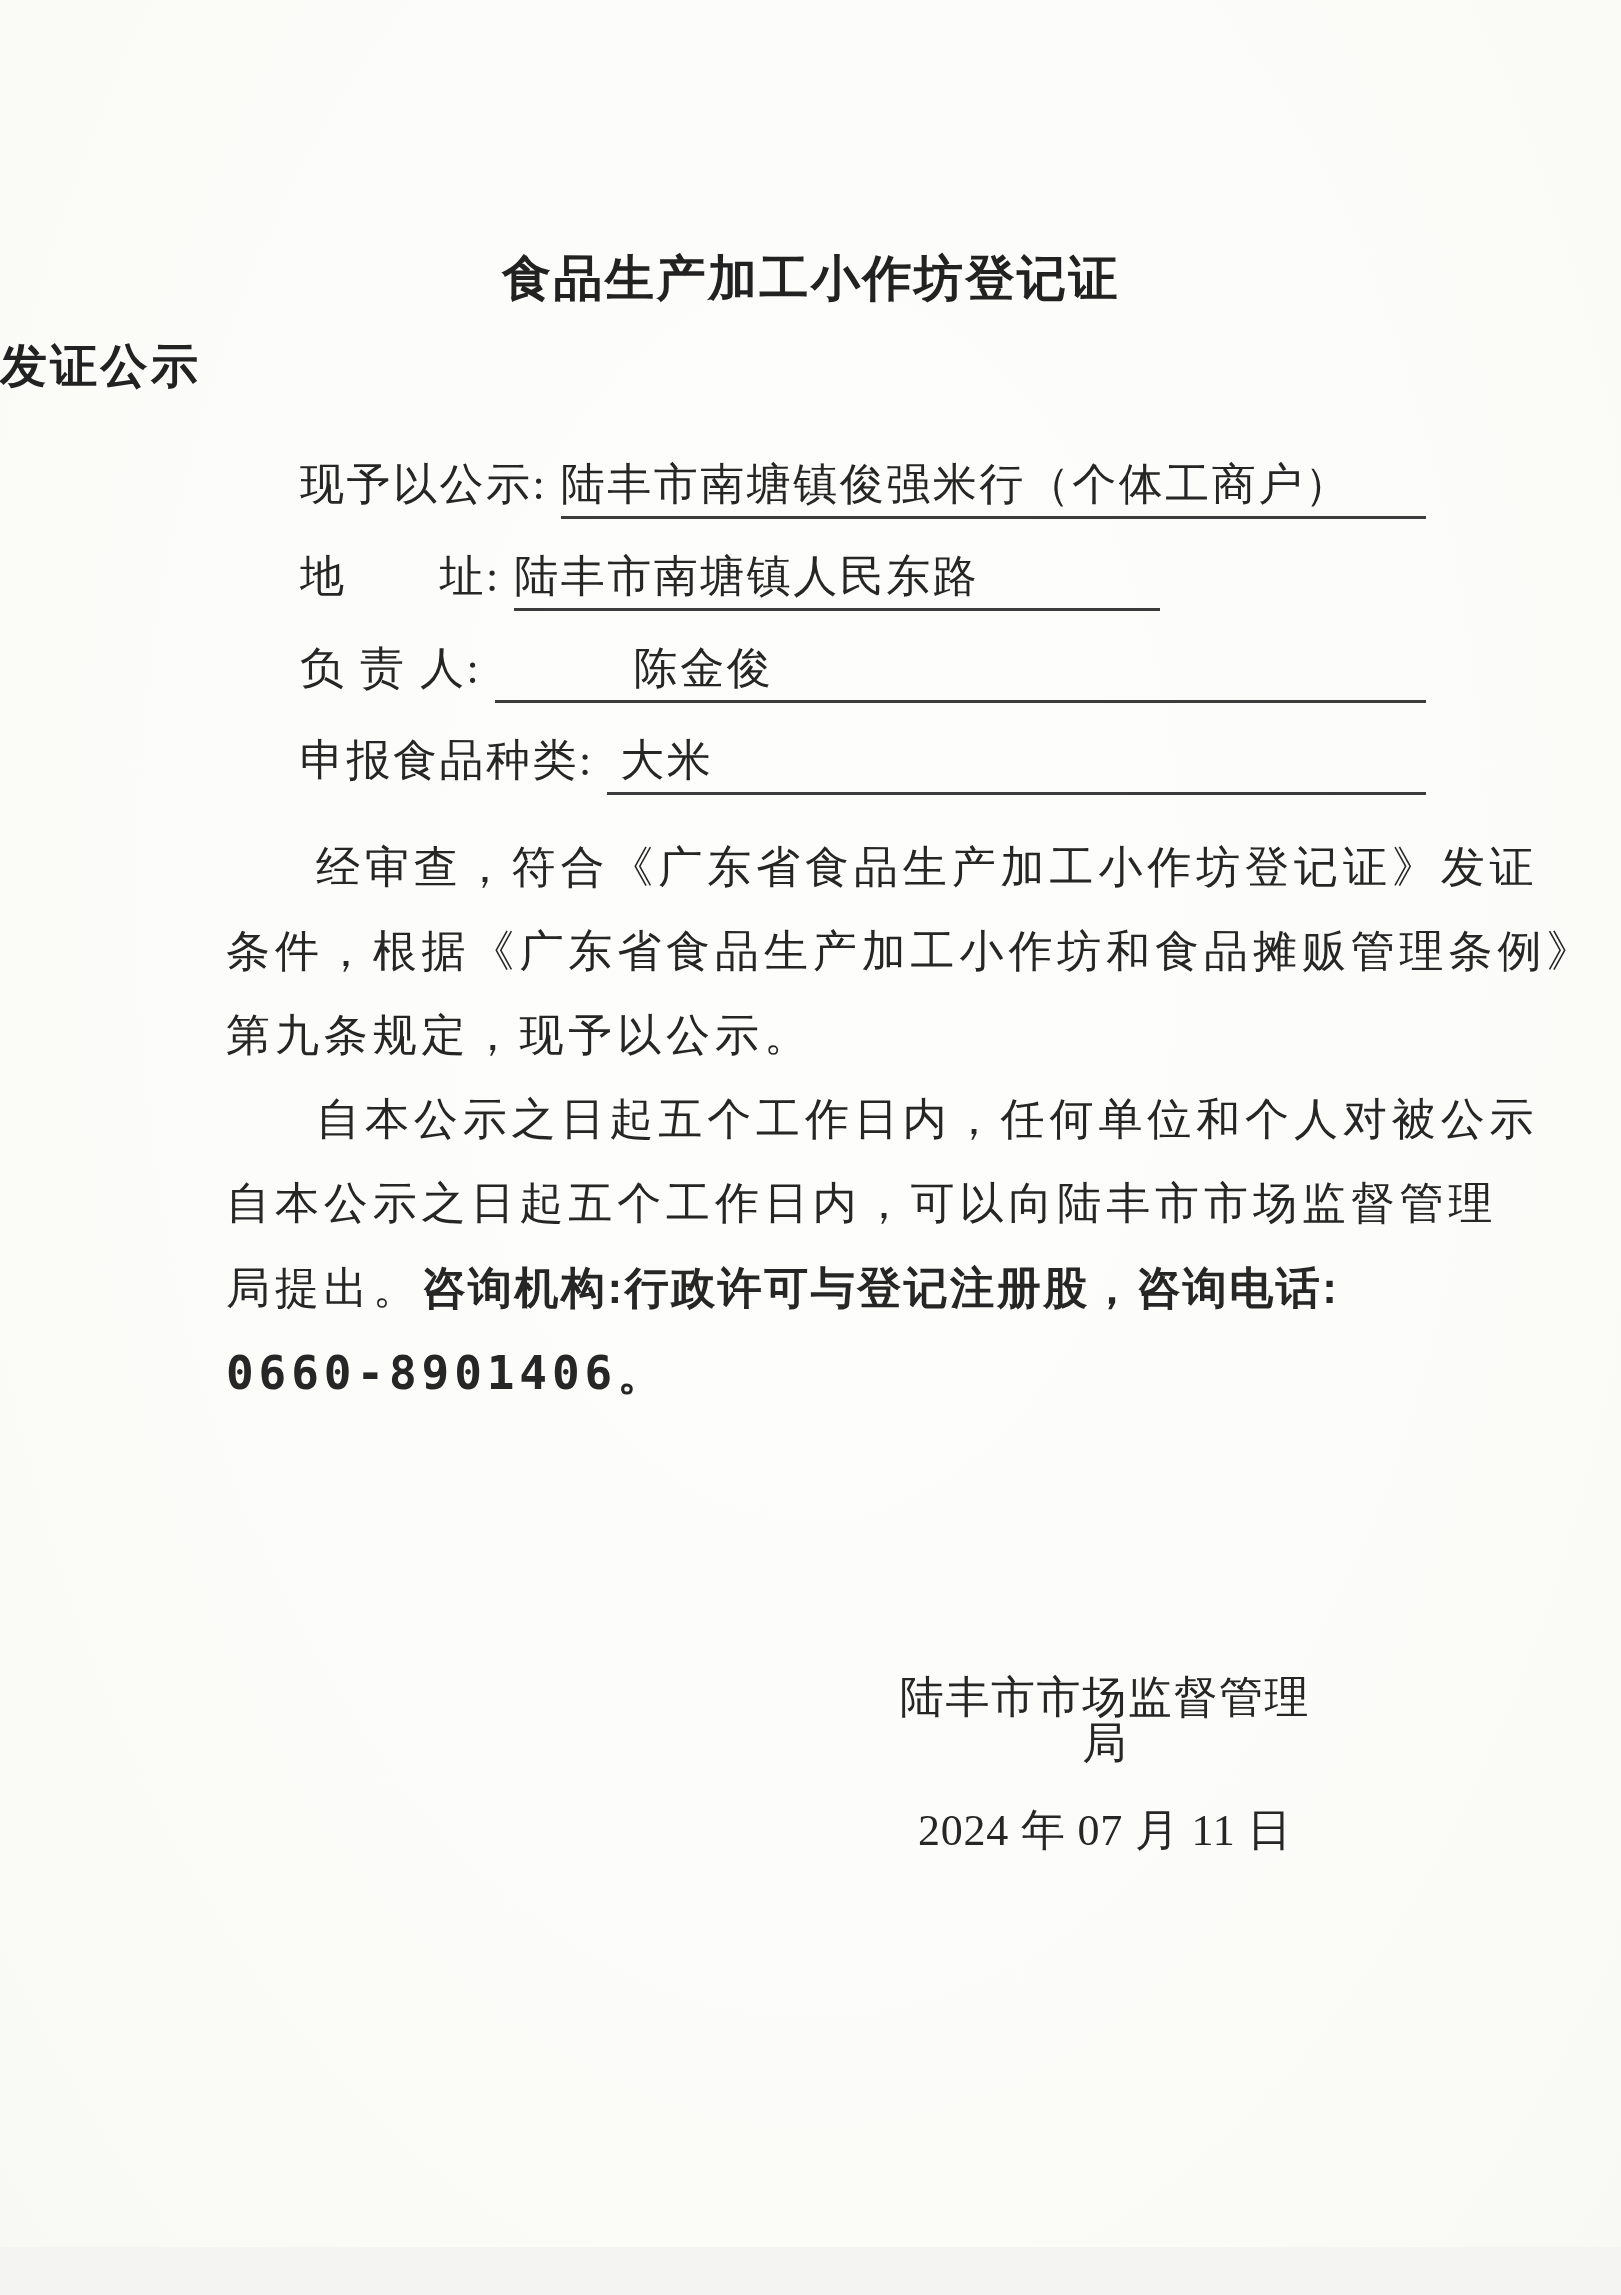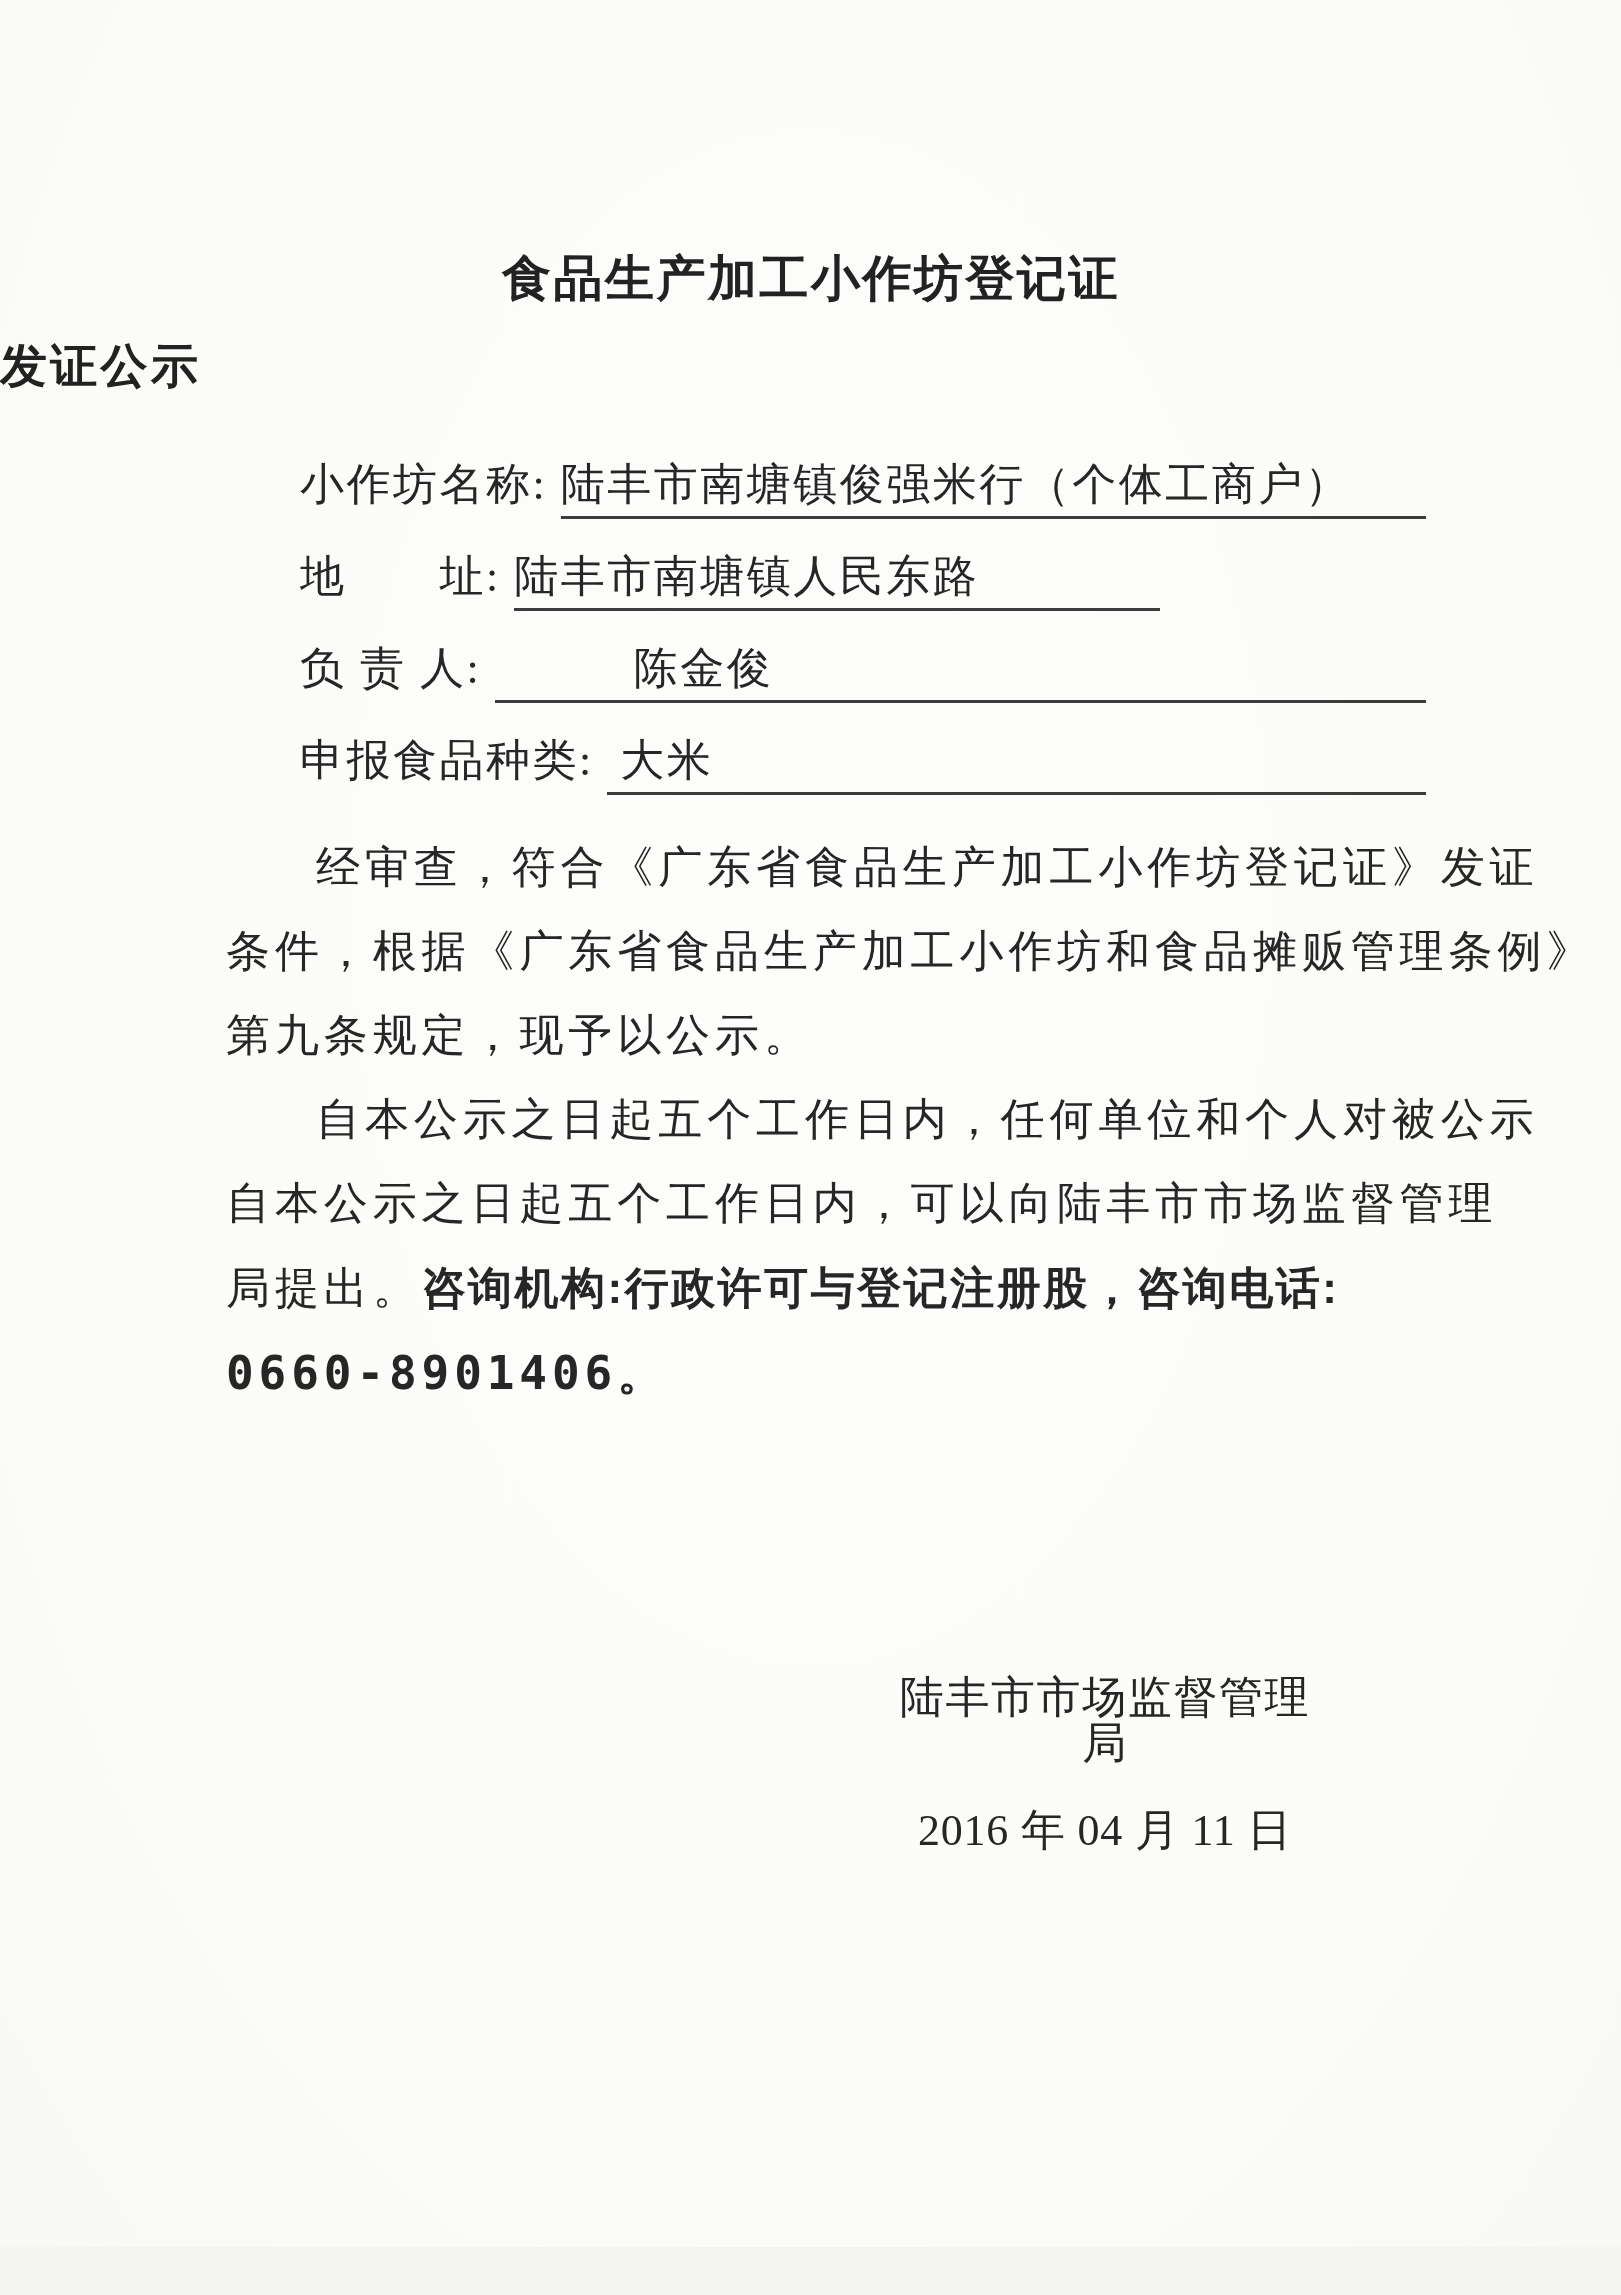--- a/index.html
+++ b/index.html
@@ -107,21 +107,21 @@
 
   <h1 class="title">食品生产加工小作坊登记证</h1>
 
   <h2 class="subtitle">发证公示</h2>
 
   <div class="content">
 
     <div class="fields">
 
       <div class="field-row">
-        <span class="field-label">小作坊名称: </span>
+        <span class="field-label">现予以公示: </span>
         <span class="field-line grow center">
           <span class="field-value">陆丰市南塘镇俊强米行（个体工商户）</span>
         </span>
       </div>
 
       <div class="field-row">
         <span class="field-label">地　　址: </span>
         <span class="field-line fixed center">
           <span class="field-value">陆丰市南塘镇人民东路</span>
         </span>
@@ -159,17 +159,17 @@
         </div>
         <div class="para-line bold-mono">0660-8901406。</div>
       </div>
 
     </div>
 
   </div>
 
   <div class="footer">
     <div class="footer-agency">陆丰市市场监督管理局</div>
-    <div class="footer-date">2016 年 04 月 11 日</div>
+    <div class="footer-date">2024 年 07 月 11 日</div>
   </div>
 
 </div>
 
 
 </body></html>

